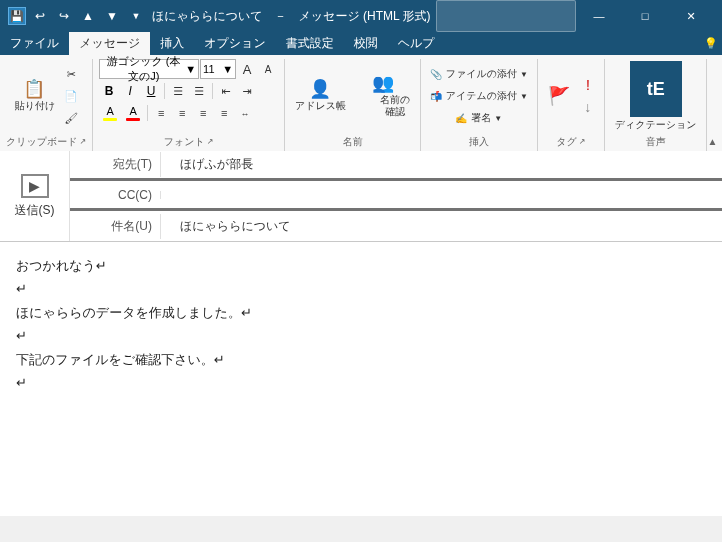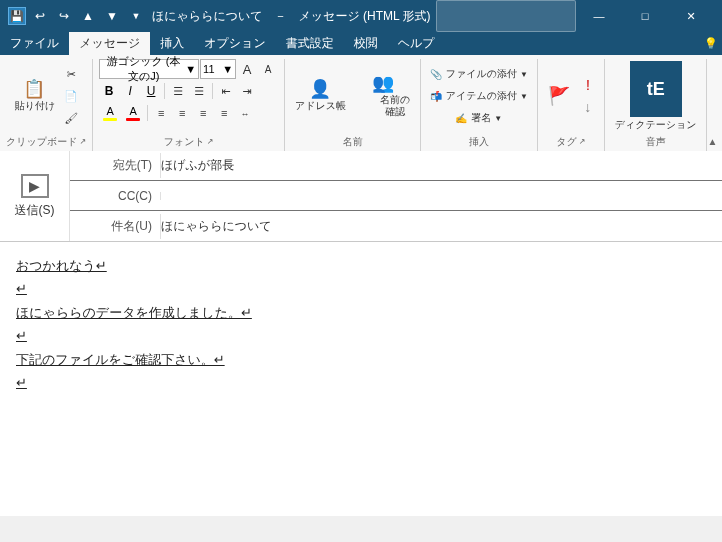--- a/index.html
+++ b/index.html
@@ -147,37 +147,37 @@
 
     
     .address-area {
       background: white;
       border-bottom: 1px solid #c8c8c8;
       padding: 0;
     }
     .address-row {
       display: flex;
       align-items: center;
-      border-bottom: 1px solid #737373;
+      border-bottom: 3px solid #737373;
       min-height: 30px;
     }
     .address-label {
       width: 90px;
       min-width: 90px;
       color: #555;
       font-size: 12px;
       padding: 4px 8px;
       text-align: right;
       display: flex;
       align-items: center;
       justify-content: flex-end;
     }
     .address-value {
       flex: 1;
-      padding: 4px 0;
+      padding: 4px 19px;
       font-size: 12px;
       color: #333;
       border-left: 1px solid #e0e0e0;
     }
     .send-btn-area {
       display: flex;
       align-items: center;
       justify-content: center;
       width: 70px;
       min-width: 70px;
@@ -197,21 +197,20 @@
 
     
     .email-body {
       background: white;
       flex: 1;
       padding: 12px 16px;
       font-size: 13px;
       line-height: 1.8;
       color: #222;
       overflow-y: auto;
-      text-decoration: underline;
     }
     .email-link {
       color: #0563c1;
       text-decoration: underline;
       font-size: 13px;
     }
 
     
     .search-box {
       background: rgba(255,255,255,0.15);

